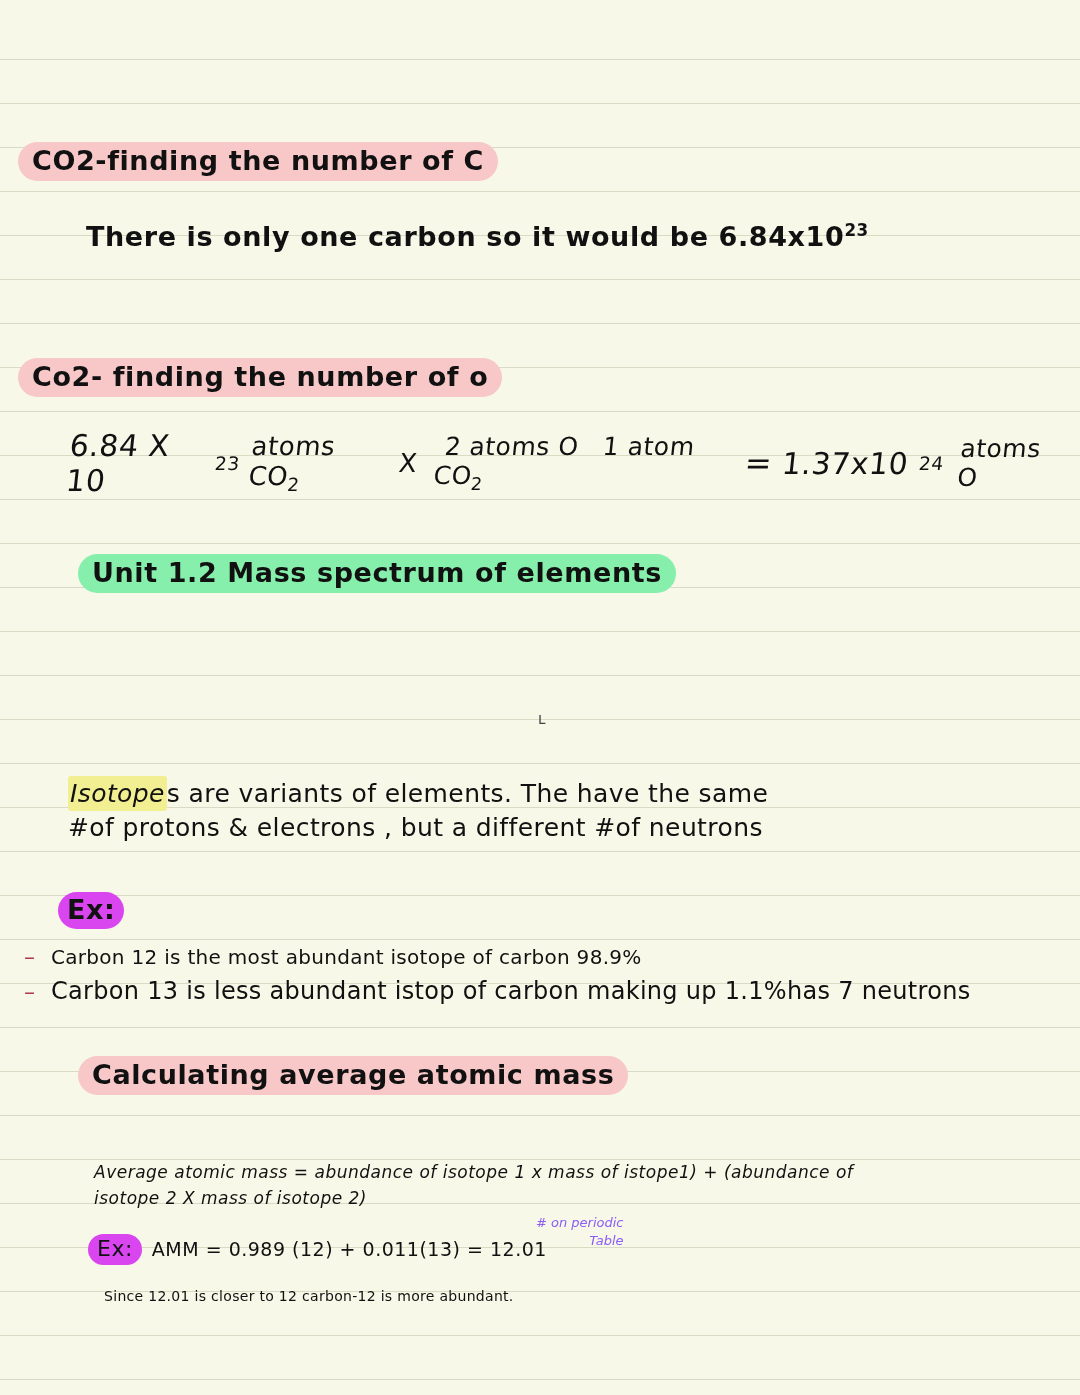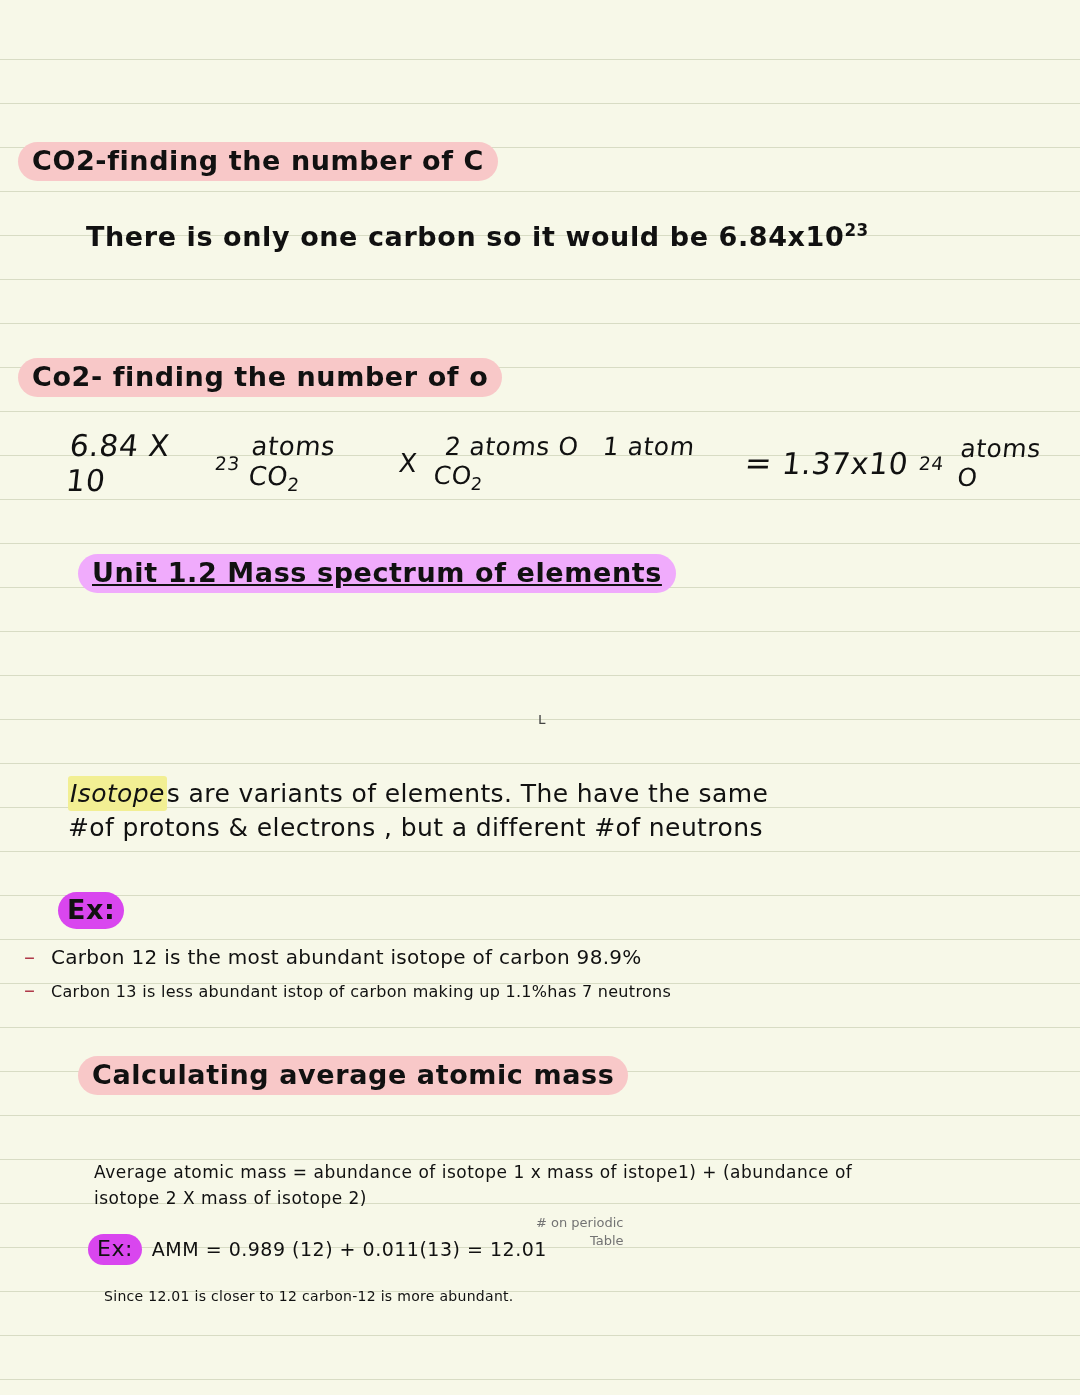--- a/index.html
+++ b/index.html
@@ -52,21 +52,21 @@
     color: #111;
     letter-spacing: 0.5px;
   }
 
   .hl {
     display: inline-block;
     padding: 3px 14px 5px 14px;
     border-radius: 20px;
   }
   .hl-pink { background: #f8c8c8; }
-  .hl-green { background: #f0abfc; text-decoration: underline; }
+  .hl-green { background: #86efac; }
   .hl-yellow { background: #f2ef93; }
   .hl-purple { background: #d946ef; }
 
   .t-head {
     font-size: 27px;
     font-weight: 600;
     letter-spacing: 0.6px;
   }
   .t-body {
     font-size: 25px;
@@ -111,23 +111,24 @@
     display: inline-block;
     transform: skewX(-6deg);
   }
 
   .dash {
     color: #b03a4a;
     font-size: 22px;
   }
 
   .pinknote {
-    color: #737373;
+    color: #8b5cf6;
     font-size: 13px;
     line-height: 1.15;
+    font-style: italic;
   }
 
   .caret {
     color: #444;
     font-size: 15px;
   }
 </style>
 </head>
 <body>
 
@@ -184,29 +185,29 @@
       <span class="hl hl-purple" style="padding:2px 9px 4px 9px;">Ex:</span>
     </div>
 
     <div class="abs" style="left:24px; top:920px; width:1030px;">
       <div style="display:flex; gap:16px; align-items:baseline; margin-bottom:8px;">
         <span class="dash">–</span>
         <span class="hand t-small" style="font-size:20px;text-align:right;">Carbon 12 is the most abundant isotope of carbon 98.9%</span>
       </div>
       <div style="display:flex; gap:16px; align-items:baseline;">
         <span class="dash">–</span>
-        <span class="hand t-small" style="font-size:16px;">Carbon 13 is less abundant istop of carbon making up 1.1%has 7 neutrons</span>
+        <span class="hand t-small" style="font-size:24px;">Carbon 13 is less abundant istop of carbon making up 1.1%has 7 neutrons</span>
       </div>
     </div>
 
     <div class="abs hand t-head" style="left:78px; top:1032px;">
       <span class="hl hl-pink">Calculating average atomic mass</span>
     </div>
 
-    <div class="abs hand" style="left:94px; top:1136px; width:900px; font-size:17px; line-height:1.5;">
+    <div class="abs hand" style="left:94px; top:1136px; width:900px; font-size:17px; line-height:1.5;font-style:italic;">
       <div>Average atomic mass = abundance of isotope 1 x mass of istope1) + (abundance of</div>
       <div>isotope  2 X mass of isotope 2)</div>
     </div>
 
     <div class="abs" style="left:88px; top:1210px; display:flex; align-items:baseline; gap:10px;">
       <span class="hand hl hl-purple" style="font-size:22px; padding:2px 9px 4px 9px;">Ex:</span>
       <span class="hand" style="font-size:19px;">AMM = 0.989 (12) + 0.011(13) = 12.01</span>
     </div>
 
     <div class="abs pinknote" style="left:536px; top:1190px; line-height:1.35;">

